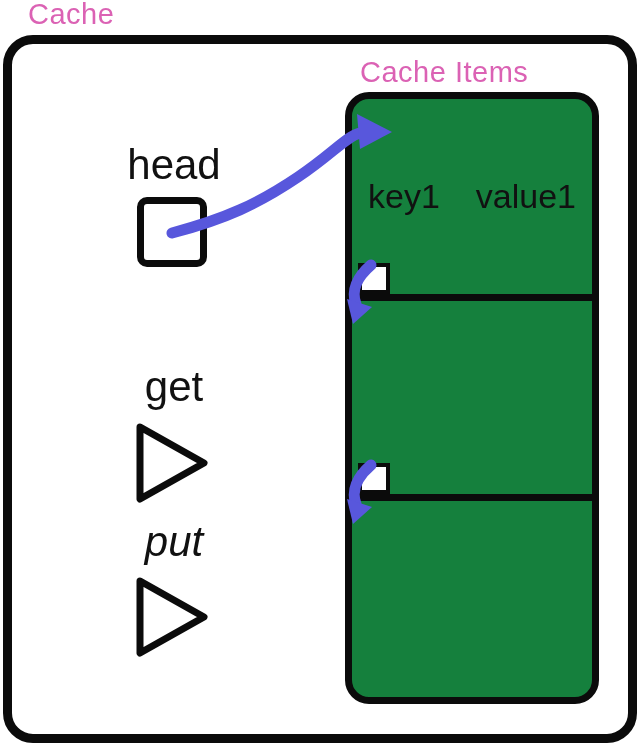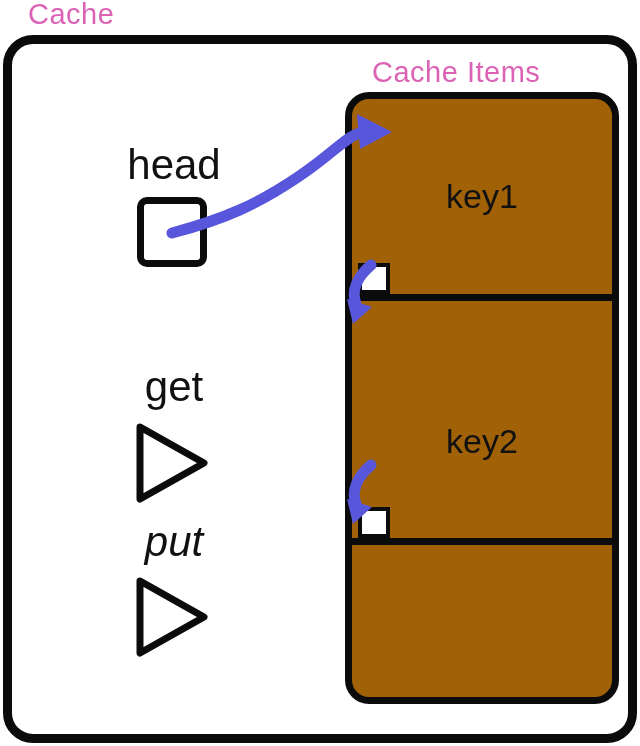--- a/index.html
+++ b/index.html
@@ -18,33 +18,33 @@
   }
   .outer-box{
     position:absolute;left:3px;top:35px;
     width:634px;height:708px;
     border:9px solid #0b0b0b;
     border-radius:30px;
     box-sizing:border-box;
     background:#ffffff;
   }
   .ci-label{
-    position:absolute;left:372px;top:56px;
+    position:absolute;left:360px;top:56px;
     font-size:29px;line-height:32px;
     color:#DB62B4;
     letter-spacing:0.5px;
   }
   .ci-box{
     position:absolute;left:345px;top:92px;
-    width:274px;height:612px;
+    width:254px;height:612px;
     border:7px solid #0b0b0b;
     border-radius:24px;
     box-sizing:border-box;
-    background:#a16207;
-    display:flex;flex-direction:column;gap:44px;
+    background:#15803d;
+    display:flex;flex-direction:column;
   }
   .ci-row{
     position:relative;
     display:flex;align-items:center;justify-content:center;
     gap:36px;
     font-size:34px;color:#111111;
     box-sizing:border-box;
   }
   .ci-row.r1{height:202px;border-bottom:7px solid #0b0b0b;}
   .ci-row.r2{height:200px;border-bottom:7px solid #0b0b0b;}
@@ -102,24 +102,24 @@
   <div class="side-label lbl-put">put</div>
   <svg class="tri tri-put" viewBox="0 0 78 86">
     <path d="M 6 7 L 70 43 L 6 79 Z" fill="#ffffff" stroke="#0b0b0b" stroke-width="7" stroke-linejoin="round"></path>
   </svg>
 
   <div class="ci-label">Cache Items</div>
 
   <div class="ci-box">
     <div class="ci-row r1">
       <span>key1</span>
+      <span>value1</span>
       <span class="ptr-sq"></span>
     </div>
     <div class="ci-row r2">
-      <span>key2</span>
       <span class="ptr-sq"></span>
     </div>
   </div>
 
   <svg class="arrows" viewBox="0 0 640 746">
 
     <g>
       <path d="M 172 233 C 225 219 258 204 298 177 S 348 133 366 132" fill="none" stroke="#5857DC" stroke-width="11" stroke-linecap="round"></path>
       <polygon points="392,132 357,114 360,149" fill="#5857DC"></polygon>
     </g>

